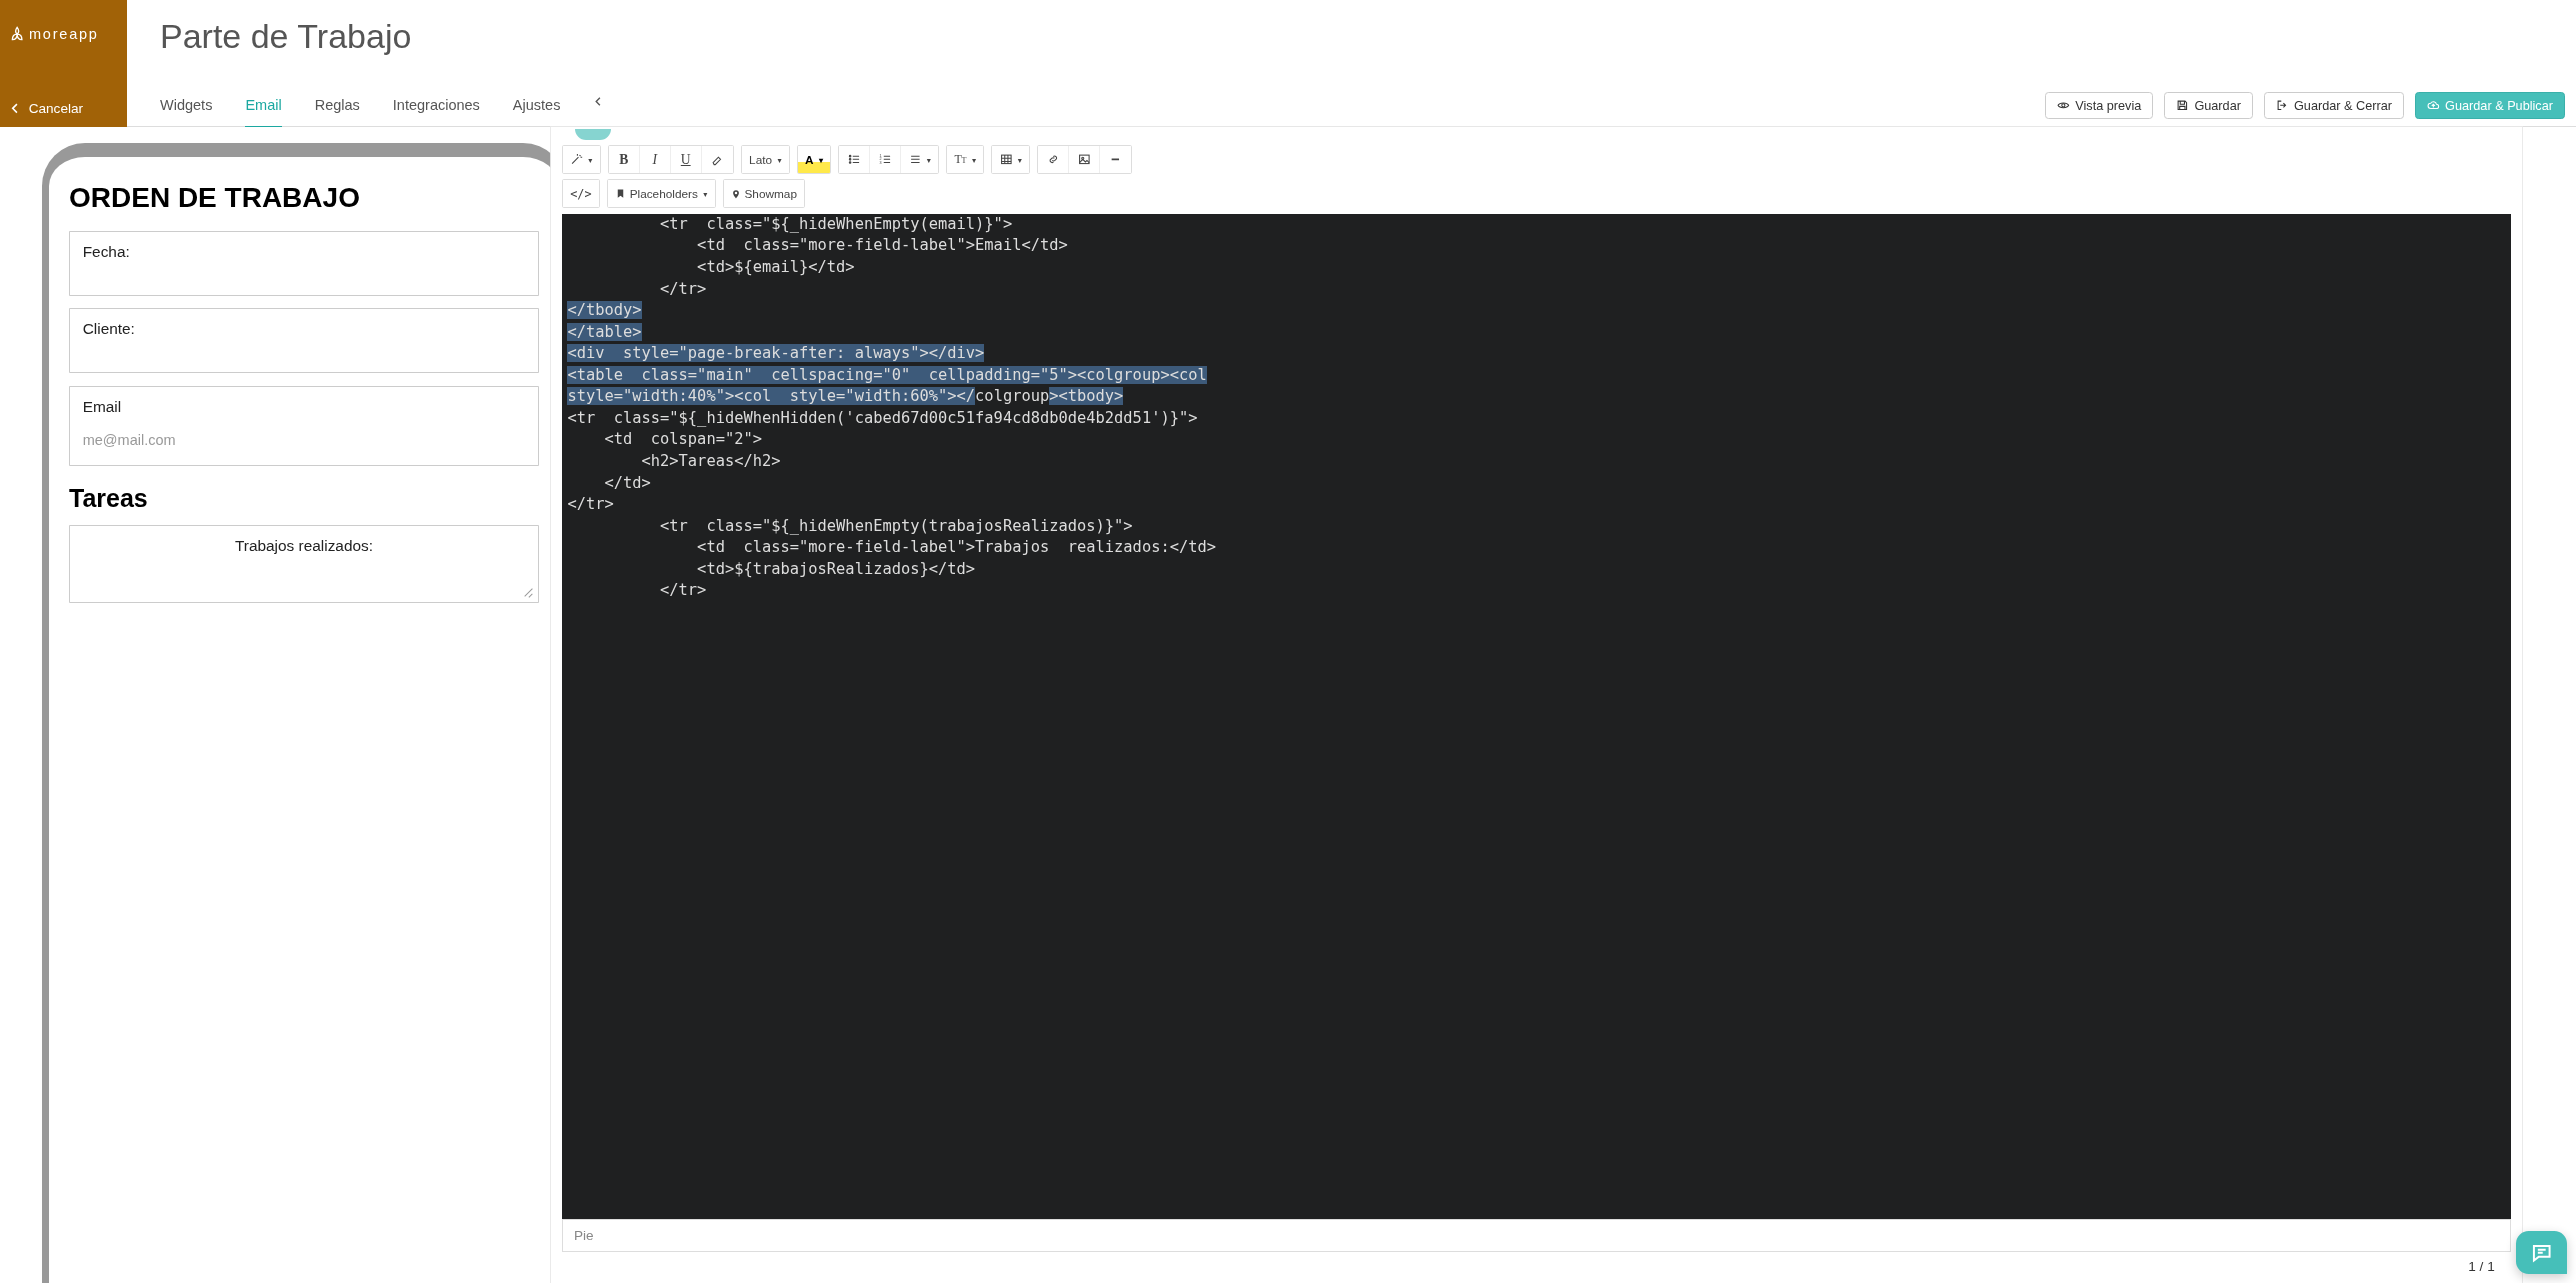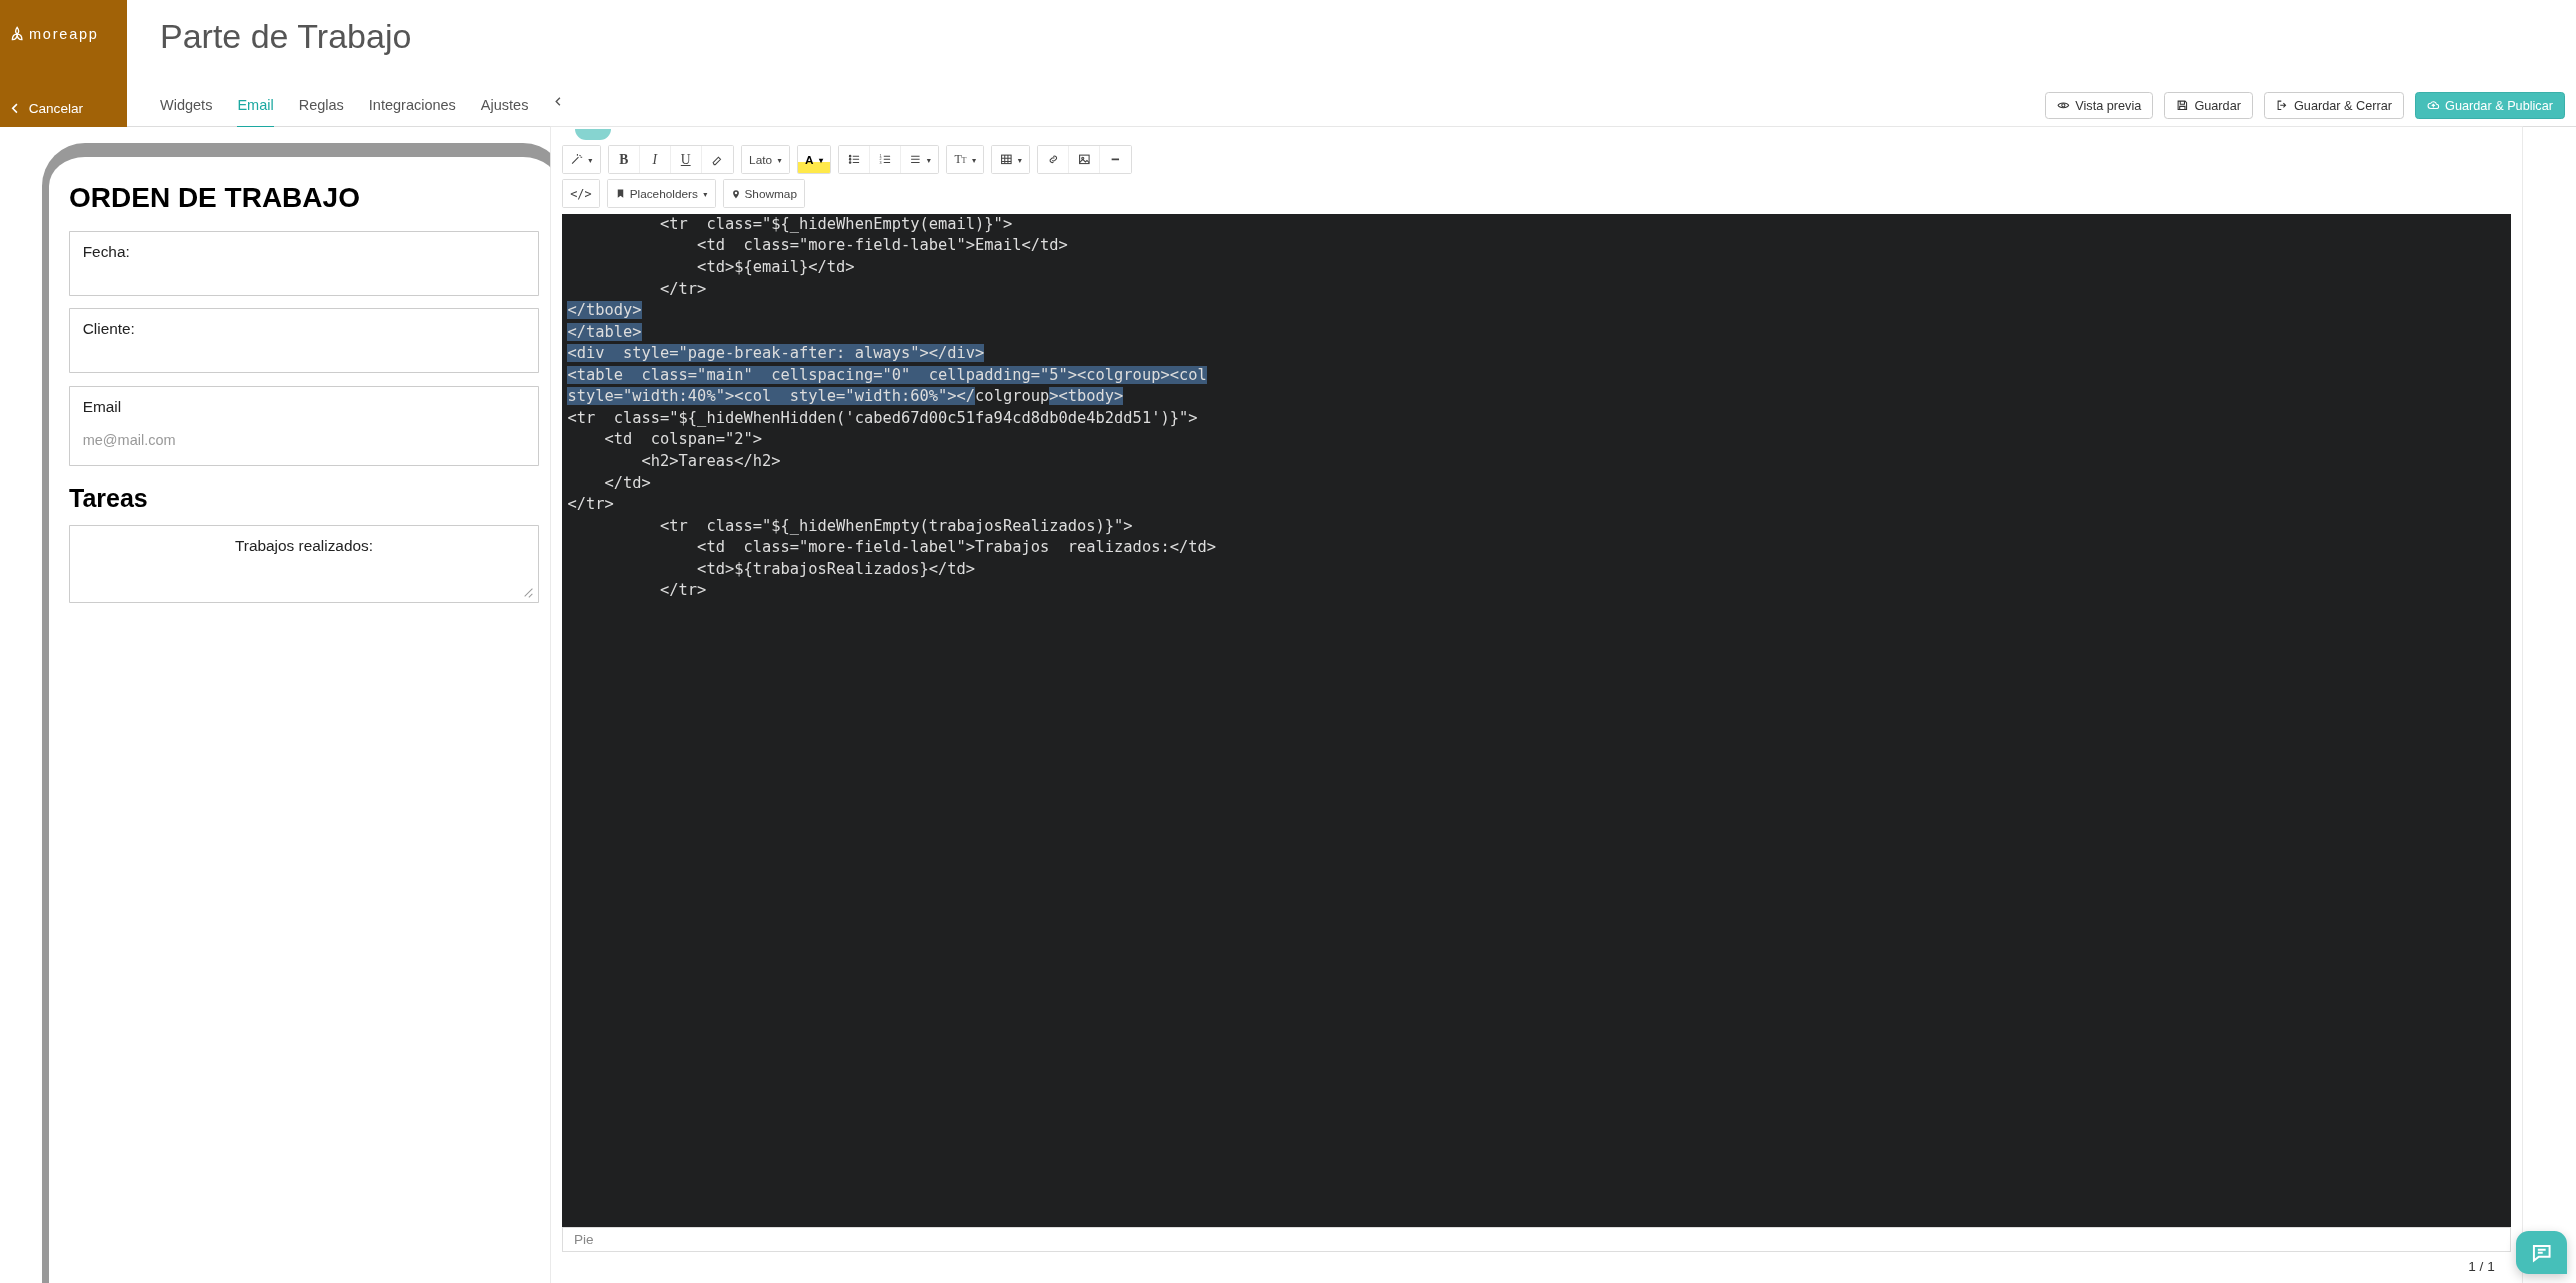--- a/index.html
+++ b/index.html
@@ -23,21 +23,21 @@
     display: flex; align-items: center; padding-left: 33px;
   }
   .page-title { font-size: 34px; font-weight: 300; color: #555; }
 
   
   .nav-bar {
     position: absolute; top: 85px; left: 127px; right: 0; height: 42px;
     display: flex; align-items: center; border-bottom: 0.9px solid #ddd;
     padding-left: 33px; padding-right: 11px;
   }
-  .nav-tabs { display: flex; gap: 25px; align-items: center; }
+  .nav-tabs { display: flex; gap: 33px; align-items: center; }
   .nav-tab { color: #555; font-size: 14.5px; cursor: pointer; padding-bottom: 12.7px; position: relative; top: 6.3px; }
   .nav-tab.active { color: #1CA8A1; border-bottom: 1.8px solid #1CA8A1; }
   .nav-spacer { flex: 1; }
   .nav-actions { display: flex; gap: 11px; }
   .btn {
     display: inline-flex; align-items: center; gap: 5.4px;
     border: 0.9px solid #ccc; background: #fff; color: #333;
     padding: 5.4px 11px; border-radius: 3.6px; font-size: 12.7px; cursor: pointer; white-space: nowrap;
   }
   .btn-primary { background: #46BFB9; border-color: #3AB0AA; color: #fff; }
@@ -84,21 +84,21 @@
   .tb-btn.underline { text-decoration: underline; font-family: Georgia, serif; font-size: 13.6px; }
   .font-color-btn { color: #000; font-weight: 700; background: linear-gradient(#fff 0 60%, #ffe94a 60% 100%); }
   .caret { font-size: 8.1px; margin-left: 1.8px; }
 
   .code-view {
     flex: 1; background: #1f2021; color: #ddd; font-family: "Menlo","Consolas",monospace;
     font-size: 15.4px; line-height: 1.4; padding: 0 5.4px; overflow: hidden; position: relative;
   }
   .code-line { white-space: pre; }
   .sel { background: #3d5a7a; }
-  .pie-bar { height: 25px; border: 0.9px solid #ddd; color: #888; font-size: 13.6px; display: flex; align-items: center; padding: 0 11px; }
+  .pie-bar { height: 33px; border: 0.9px solid #ddd; color: #888; font-size: 13.6px; display: flex; align-items: center; padding: 0 11px; }
   .pagination { display: flex; justify-content: flex-end; padding: 7.2px 16.3px 9px; font-size: 13.6px; color: #333; }
 
   
   .chat-bubble {
     position: absolute; right: 9px; bottom: 9px; width: 51px; height: 43px;
     background: #46BFB9; border-radius: 12.7px 12.7px 0 12.7px; display: flex; align-items: center; justify-content: center;
     box-shadow: 0 3.6px 11px rgba(0,0,0,.2);
   }
   .chat-bubble svg { width: 23.5px; height: 23.5px; stroke: #fff; }
 

